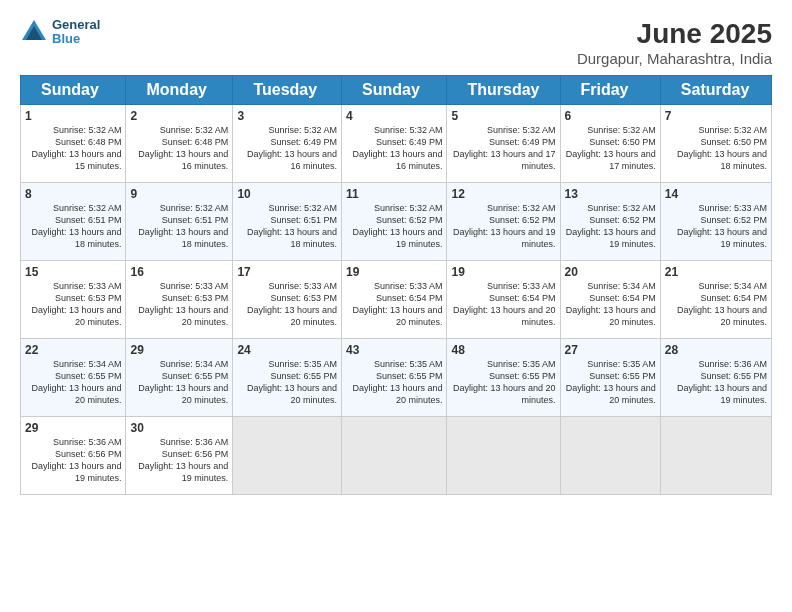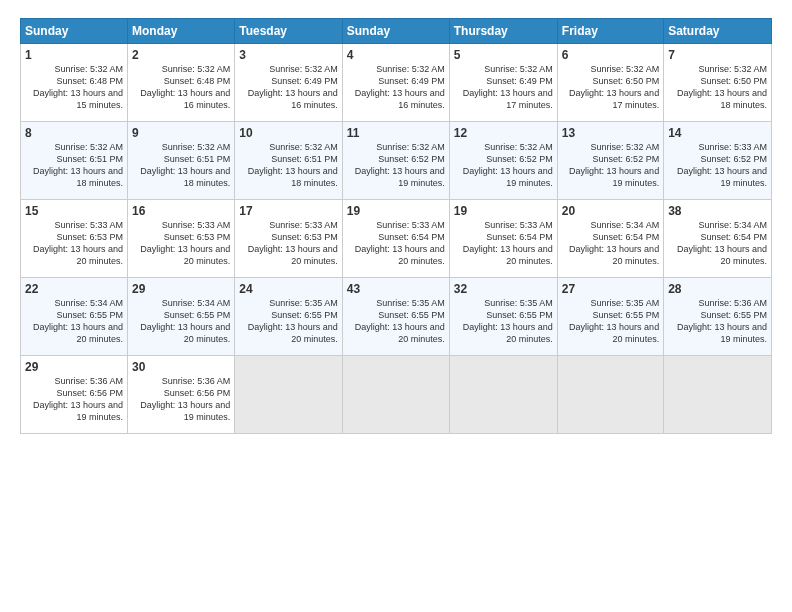--- a/index.html
+++ b/index.html
@@ -55,23 +55,23 @@
       color: #555;
     }
     .calendar {
       width: 100%;
       border-collapse: collapse;
       border: 1px solid #ccc;
     }
     .calendar th {
       background: #2e86c1;
       color: #fff;
-      font-size: 12px;
+      font-size: 16px;
       font-weight: bold;
-      padding: 5px 4px;
+      padding: 5px 20px;
       text-align: left;
       border: 1px solid #2574a9;
     }
     .calendar td {
       vertical-align: top;
       font-size: 9.5px;
       color: #333;
       padding: 4px 4px 3px 4px;
       border: 1px solid #ccc;
       width: 113px;
@@ -96,20 +96,36 @@
       text-align: right;
     }
     .empty-cell {
       background: #e8e8e8 !important;
     }
   </style>
 </head>
 <body>
 
 <div class="page">
+  <div class="header">
+    <div class="logo">
+      <svg class="logo-icon" viewBox="0 0 28 28" xmlns="http://www.w3.org/2000/svg">
+        <polygon points="14,2 26,22 2,22" fill="#2e86c1"></polygon>
+        <polygon points="14,8 22,22 6,22" fill="#1a5276"></polygon>
+      </svg>
+      <div class="logo-text">
+        <span class="general">General</span>
+        <span class="blue">Blue</span>
+      </div>
+    </div>
+    <div class="title-block">
+      <h1>June 2025</h1>
+      <h2>Durgapur, Maharashtra, India</h2>
+    </div>
+  </div>
 
   <table class="calendar">
     <thead>
       <tr>
         <th>Sunday</th>
         <th>Monday</th>
         <th>Tuesday</th>
         <th>Sunday</th>
         <th>Thursday</th>
         <th>Friday</th>
@@ -276,21 +292,21 @@
           </td>
           <td>
             <span class="day-num">20</span>
           <div class="day-info">
             Sunrise: 5:34 AM<br>
             Sunset: 6:54 PM<br>
             Daylight: 13 hours and 20 minutes.
           </div>
           </td>
           <td>
-            <span class="day-num">38</span>
+            <span class="day-num">21</span>
           <div class="day-info">
             Sunrise: 5:34 AM<br>
             Sunset: 6:54 PM<br>
             Daylight: 13 hours and 20 minutes.
           </div>
           </td>
         </tr>
         <tr>
           <td>
             <span class="day-num">22</span>
@@ -318,21 +334,21 @@
           </td>
           <td>
             <span class="day-num">43</span>
           <div class="day-info">
             Sunrise: 5:35 AM<br>
             Sunset: 6:55 PM<br>
             Daylight: 13 hours and 20 minutes.
           </div>
           </td>
           <td>
-            <span class="day-num">32</span>
+            <span class="day-num">48</span>
           <div class="day-info">
             Sunrise: 5:35 AM<br>
             Sunset: 6:55 PM<br>
             Daylight: 13 hours and 20 minutes.
           </div>
           </td>
           <td>
             <span class="day-num">27</span>
           <div class="day-info">
             Sunrise: 5:35 AM<br>

